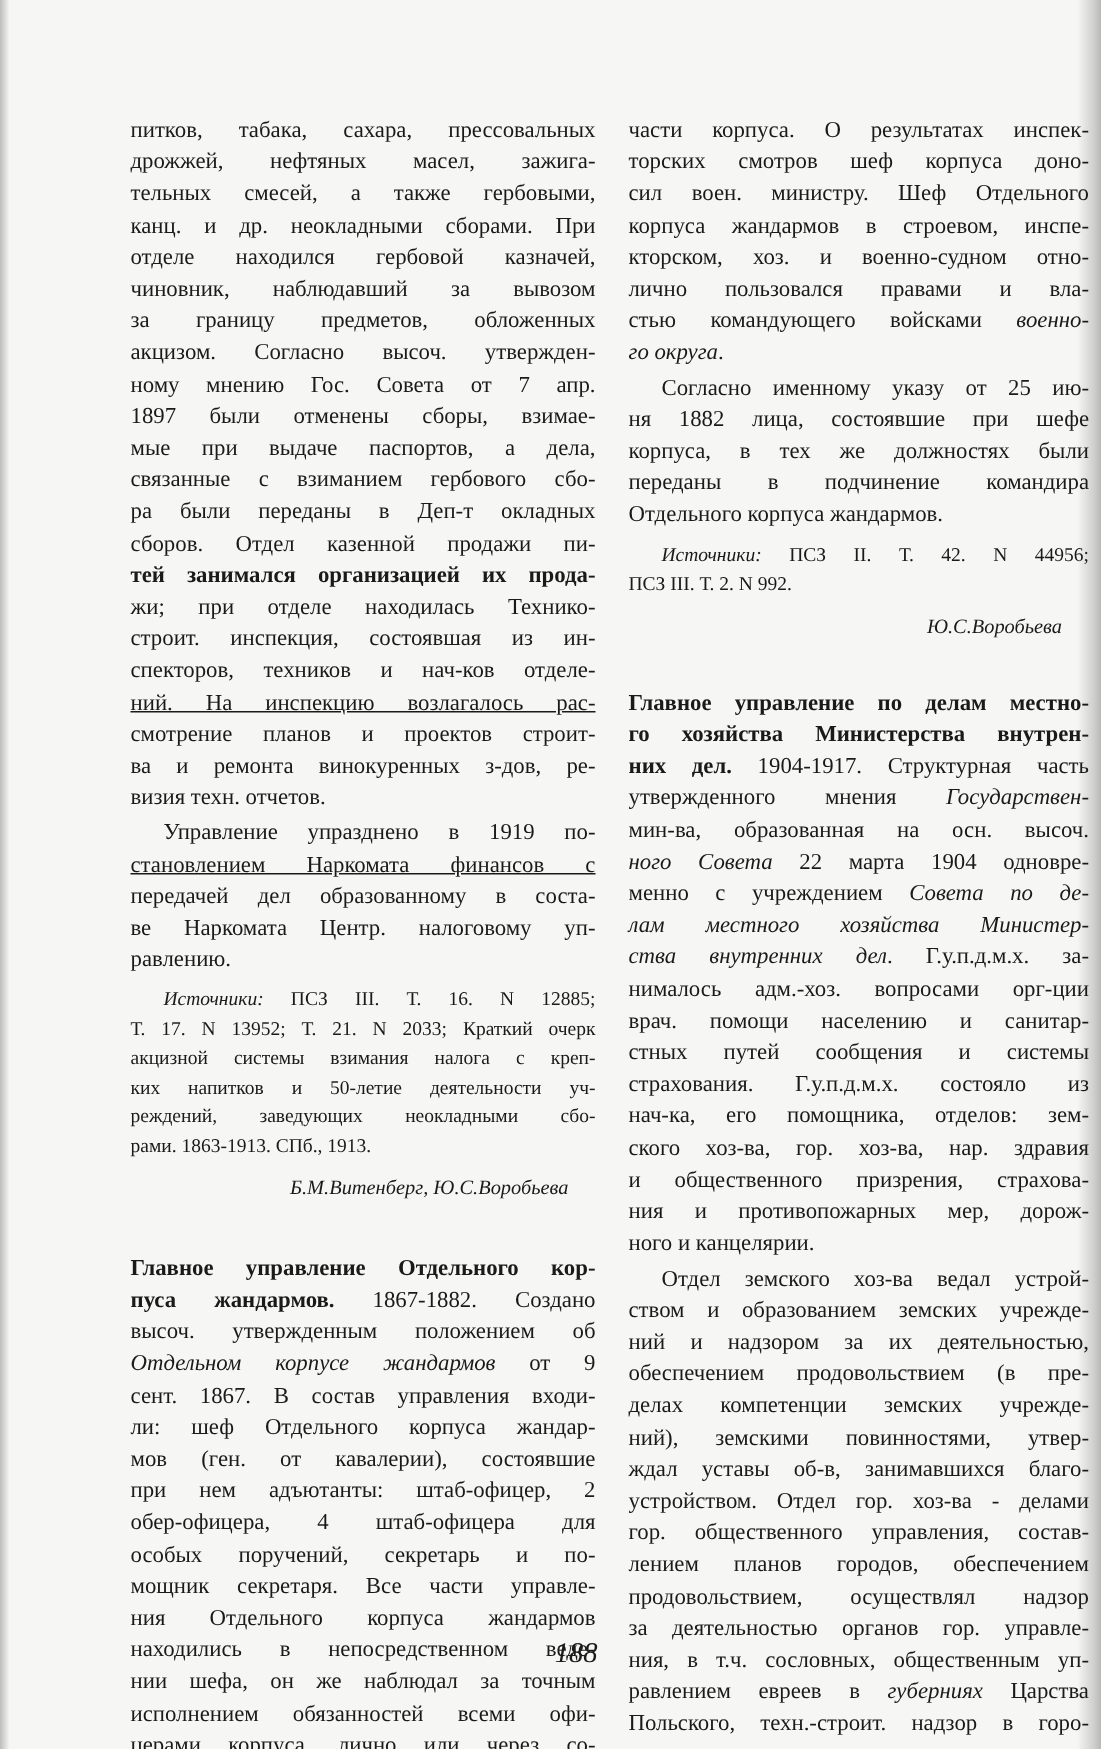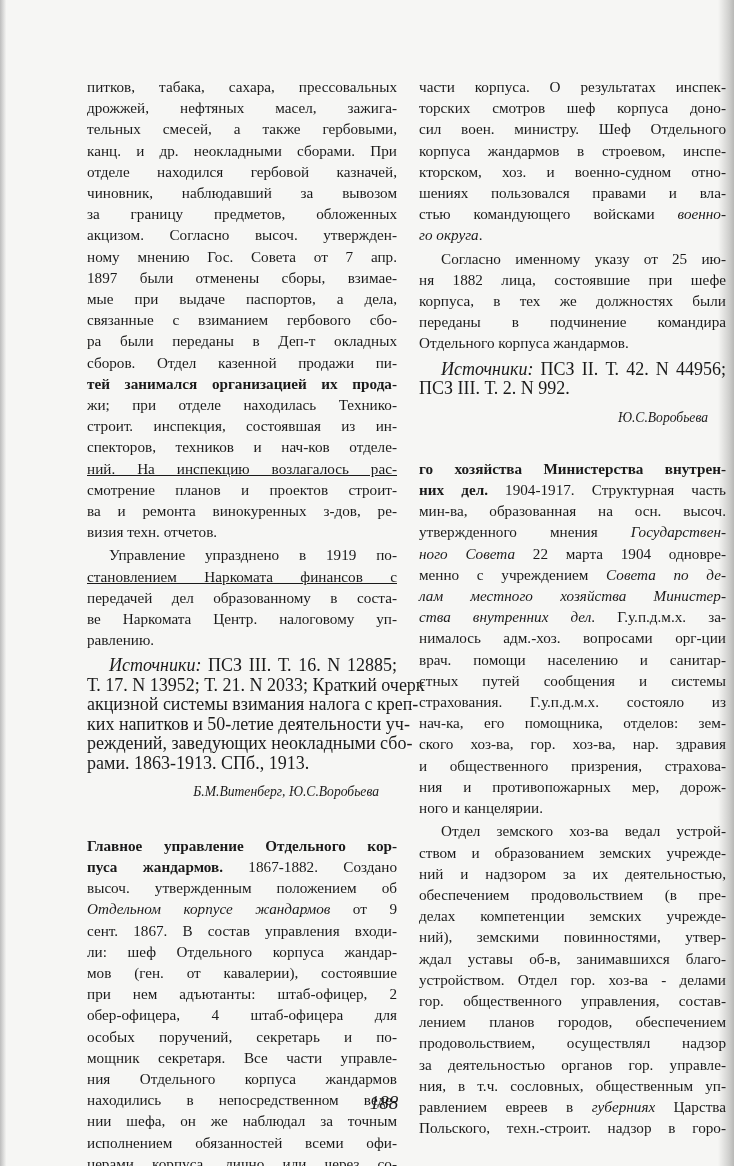--- a/index.html
+++ b/index.html
@@ -23,21 +23,21 @@
     font-size: 15.2px; line-height: 21.2px;
     text-align: justify; hyphens: manual;
   }
   .col-left { left: 87px; }
   .col-right { left: 419px; width: 307px; }
   .line { display: block; text-align: justify; text-align-last: justify; white-space: nowrap; overflow: visible; }
   .line.last { text-align-last: left; }
   .indent { padding-left: 22px; }
   p { margin: 0; }
   .para { margin-bottom: 2px; }
-  .src { font-size: 18px; line-height: 19.5px; margin-top: 6px; }
+  .src { font-size: 13px; line-height: 19.5px; margin-top: 6px; }
   .src .line { }
   .author { text-align: right; font-style: italic; font-size: 13.6px; margin: 8px 18px 0 0; }
   .gap { height: 32px; }
   .gap-small { height: 30px; }
   b { font-weight: bold; }
   i { font-style: italic; }
   .page-number {
     position: absolute; left: 384px; top: 1092px; font-style: italic;
     font-size: 19px; transform: translateX(-50%);
   }
@@ -113,44 +113,45 @@
   </p>
 </div>
 
 <div class="col col-right">
   <p class="para">
     <span class="line" style="white-space: nowrap;">части корпуса. О результатах инспек-</span>
     <span class="line" style="white-space: nowrap;">торских смотров шеф корпуса доно-</span>
     <span class="line" style="white-space: nowrap;">сил воен. министру. Шеф Отдельного</span>
     <span class="line" style="white-space: nowrap;">корпуса жандармов в строевом, инспе-</span>
     <span class="line" style="white-space: nowrap;">кторском, хоз. и военно-судном отно-</span>
-    <span class="line" style="white-space: nowrap;">шениях пользовался правами и вла-</span>
+    <span class="line" style="white-space: nowrap;">лично пользовался правами и вла-</span>
     <span class="line" style="white-space: nowrap;"><span>стью командующего войсками </span><i>военно-</i></span>
     <span class="line last"><i>го округа</i><span>.</span></span>
   </p>
   <p class="para">
     <span class="line indent" style="white-space: nowrap;">Согласно именному указу от 25 ию-</span>
     <span class="line" style="white-space: nowrap;">ня 1882 лица, состоявшие при шефе</span>
     <span class="line" style="white-space: nowrap;">корпуса, в тех же должностях были</span>
     <span class="line" style="white-space: nowrap;">переданы в подчинение командира</span>
     <span class="line last">Отдельного корпуса жандармов.</span>
   </p>
   <div class="src">
     <span class="line indent" style="white-space: nowrap;"><i>Источники:</i><span> ПСЗ II. Т. 42. N 44956;</span></span>
     <span class="line last">ПСЗ III. Т. 2. N 992.</span>
   </div>
   <p class="author">Ю.С.Воробьева</p>
 
   <div class="gap-small"></div>
 
   <p class="para">
+    <span class="line" style="white-space: nowrap;"><b>Главное управление по делам местно-</b></span>
     <span class="line" style="white-space: nowrap;"><b>го хозяйства Министерства внутрен-</b></span>
     <span class="line" style="white-space: nowrap; letter-spacing: -0.000422297px;"><b>них дел.</b><span> 1904-1917. Структурная часть</span></span>
+    <span class="line" style="white-space: nowrap;"><span>утвержденного мнения </span><i>Государствен-</i></span>
     <span class="line" style="white-space: nowrap;">мин-ва, образованная на осн. высоч.</span>
-    <span class="line" style="white-space: nowrap;"><span>утвержденного мнения </span><i>Государствен-</i></span>
     <span class="line" style="white-space: nowrap; letter-spacing: -0.000459559px;"><i>ного Совета</i><span> 22 марта 1904 одновре-</span></span>
     <span class="line" style="white-space: nowrap;"><span>менно с учреждением </span><i>Совета по де-</i></span>
     <span class="line" style="white-space: nowrap;"><i>лам местного хозяйства Министер-</i></span>
     <span class="line" style="white-space: nowrap; letter-spacing: -0.000422297px;"><i>ства внутренних дел</i><span>. Г.у.п.д.м.х. за-</span></span>
     <span class="line" style="white-space: nowrap;">нималось адм.-хоз. вопросами орг-ции</span>
     <span class="line" style="white-space: nowrap;">врач. помощи населению и санитар-</span>
     <span class="line" style="white-space: nowrap;">стных путей сообщения и системы</span>
     <span class="line" style="white-space: nowrap;">страхования. Г.у.п.д.м.х. состояло из</span>
     <span class="line" style="white-space: nowrap;">нач-ка, его помощника, отделов: зем-</span>
     <span class="line" style="white-space: nowrap;">ского хоз-ва, гор. хоз-ва, нар. здравия</span>

